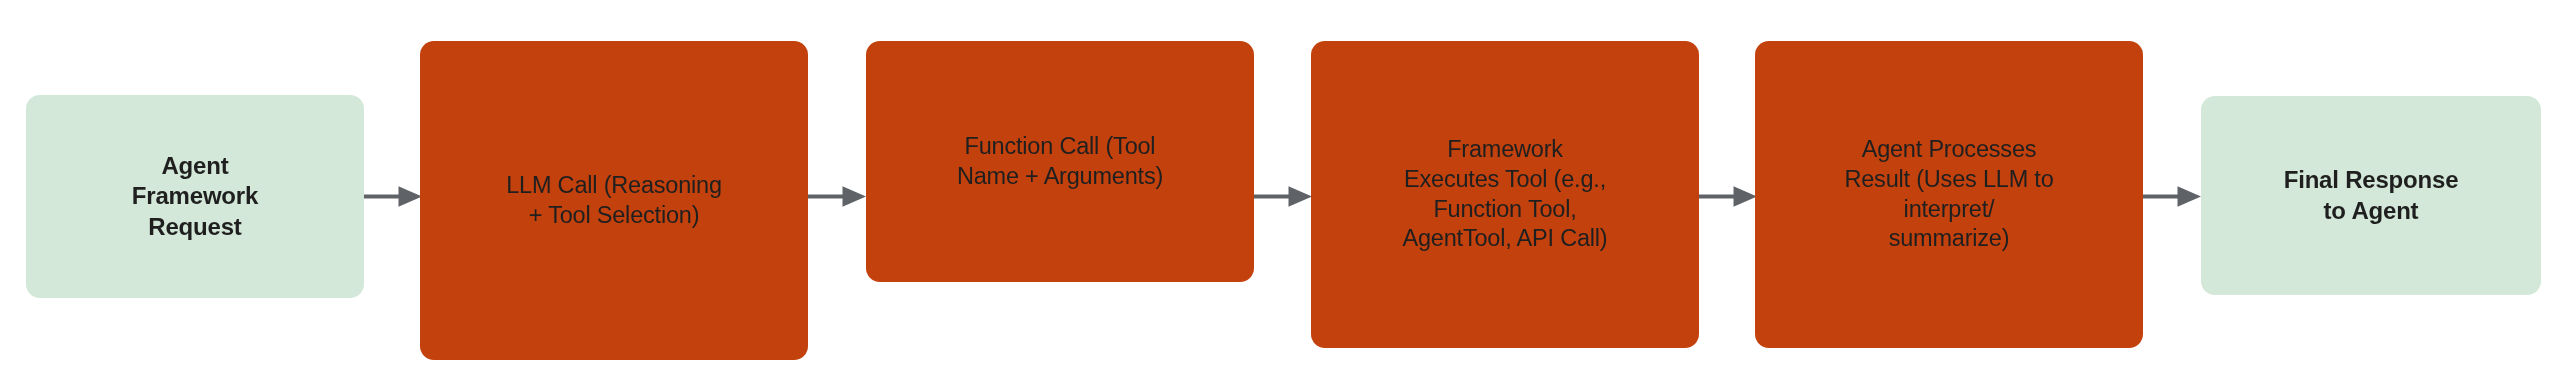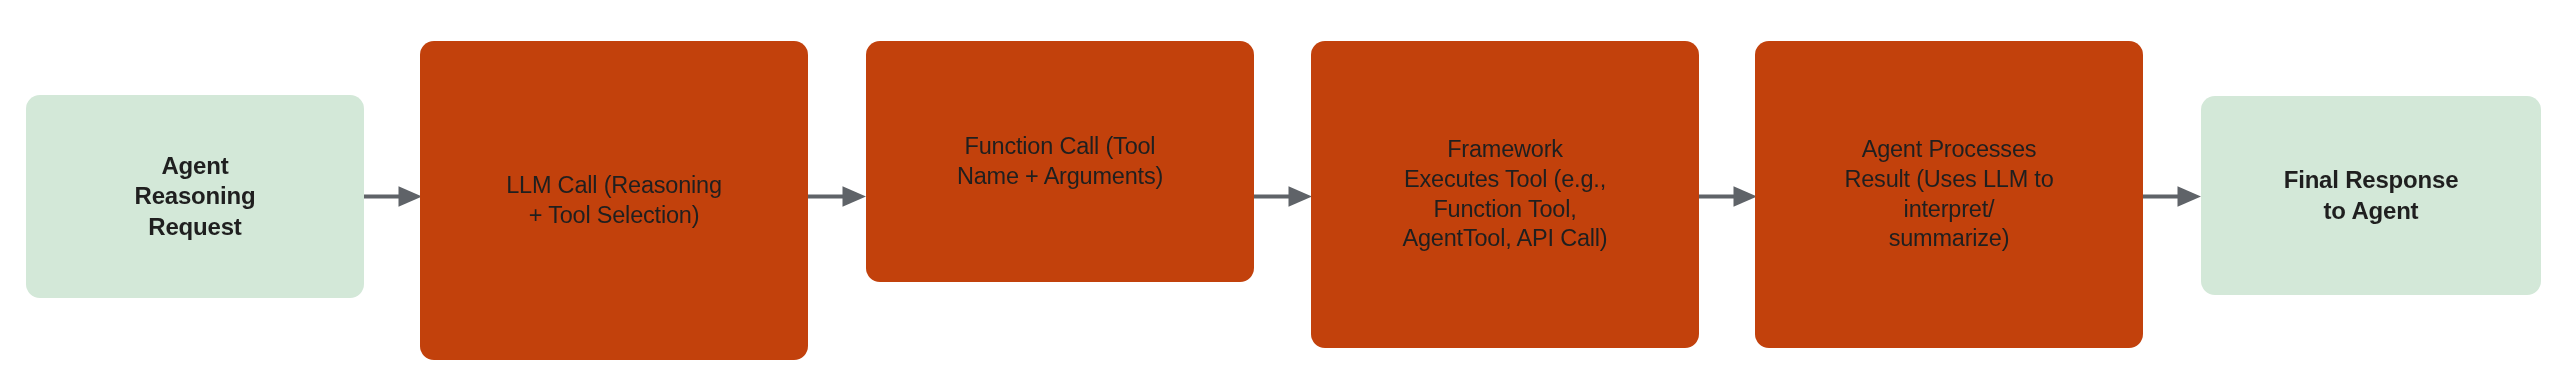--- a/index.html
+++ b/index.html
@@ -58,21 +58,21 @@
     overflow: visible;
   }
 </style>
 </head>
 <body>
 
 <div id="flow-canvas">
 
   <div class="node terminal" style="left:26px; top:95px; width:338px; height:203px;">
     <span class="node-label">Agent
-Reasoning
+Framework
 Request</span>
   </div>
 
   <div class="connector" style="left:364px; top:183px; width:58px;">
     <svg width="58" height="27" viewBox="0 0 74 34" aria-hidden="true">
       <line x1="0" y1="17" x2="50" y2="17" stroke="#5f6368" stroke-width="5"></line>
       <path d="M 44 4 L 74 17 L 44 30 Z" fill="#5f6368"></path>
     </svg>
   </div>
 

